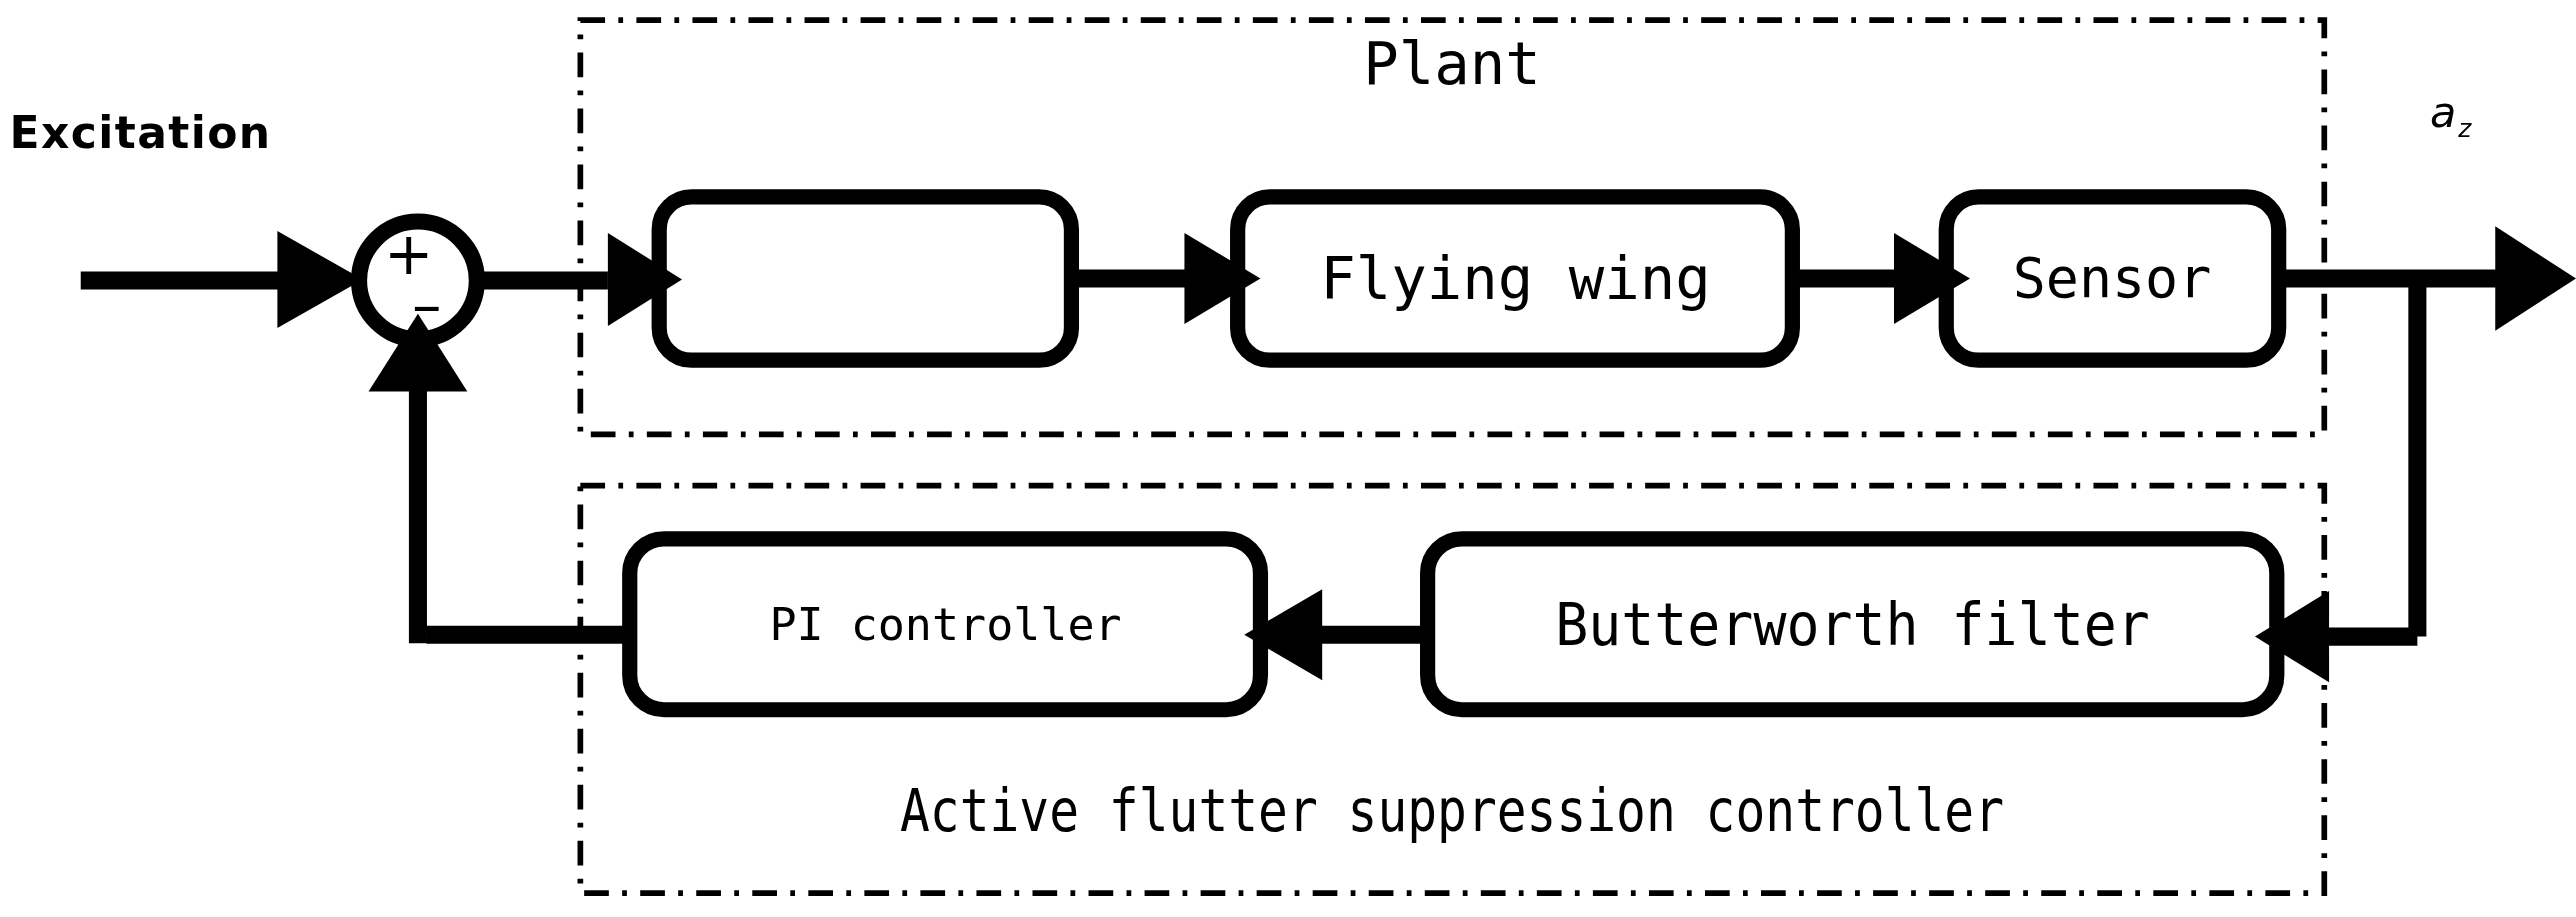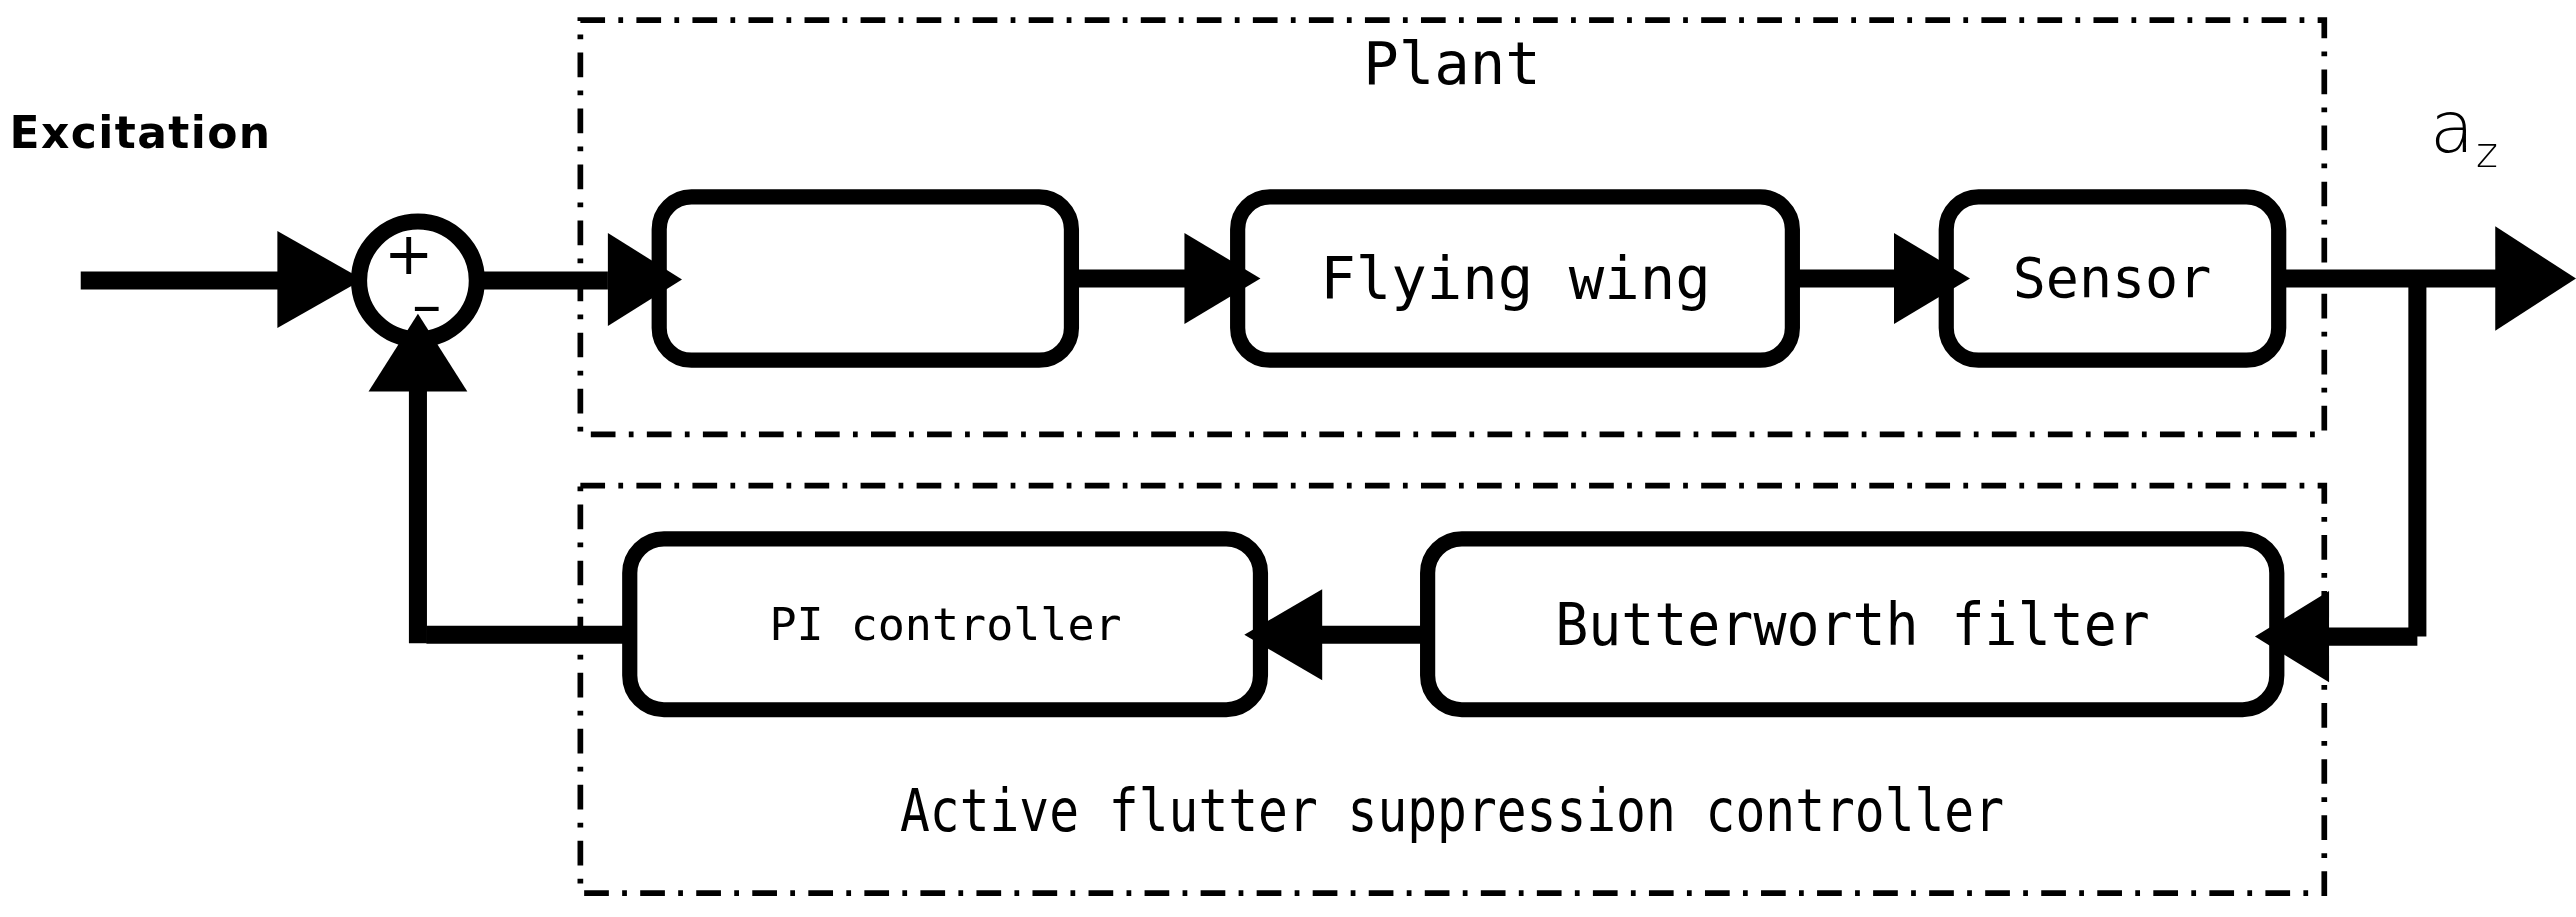--- a/index.html
+++ b/index.html
@@ -94,21 +94,21 @@
       <polygon points="388,412 440,330 492,412"></polygon>
     </g>
 
   </svg>
 
   <div class="sig-label" style="left:9.5px;top:95px;font-size:44px;letter-spacing:1.4px;margin-top:16px;">Excitation</div>
 
   <div class="sign" style="left:384px;top:224px;font-size:59px;">+</div>
   <div class="sign" style="left:412px;top:275px;font-size:59px;">–</div>
 
-  <div class="out-label" style="left:2430px;top:91px;font-size:72px;">
+  <div class="out-label" style="left:2430px;top:91px;font-size:43px;font-style:italic;">
     <span>a</span><span class="sub">z</span>
   </div>
 
   <div class="grp-title" style="left:580px;top:34px;width:1744px;height:59px;font-size:59px;">Plant</div>
 
   <div class="grp-title" style="left:580px;top:777px;width:1744px;height:66px;font-size:59px;
               transform:scaleX(.84);transform-origin:50% 50%;">Active flutter suppression controller</div>
 
 
   <div class="blk-label" style="left:1946px;top:197px;width:332px;height:163px;font-size:55px;">Sensor</div>

